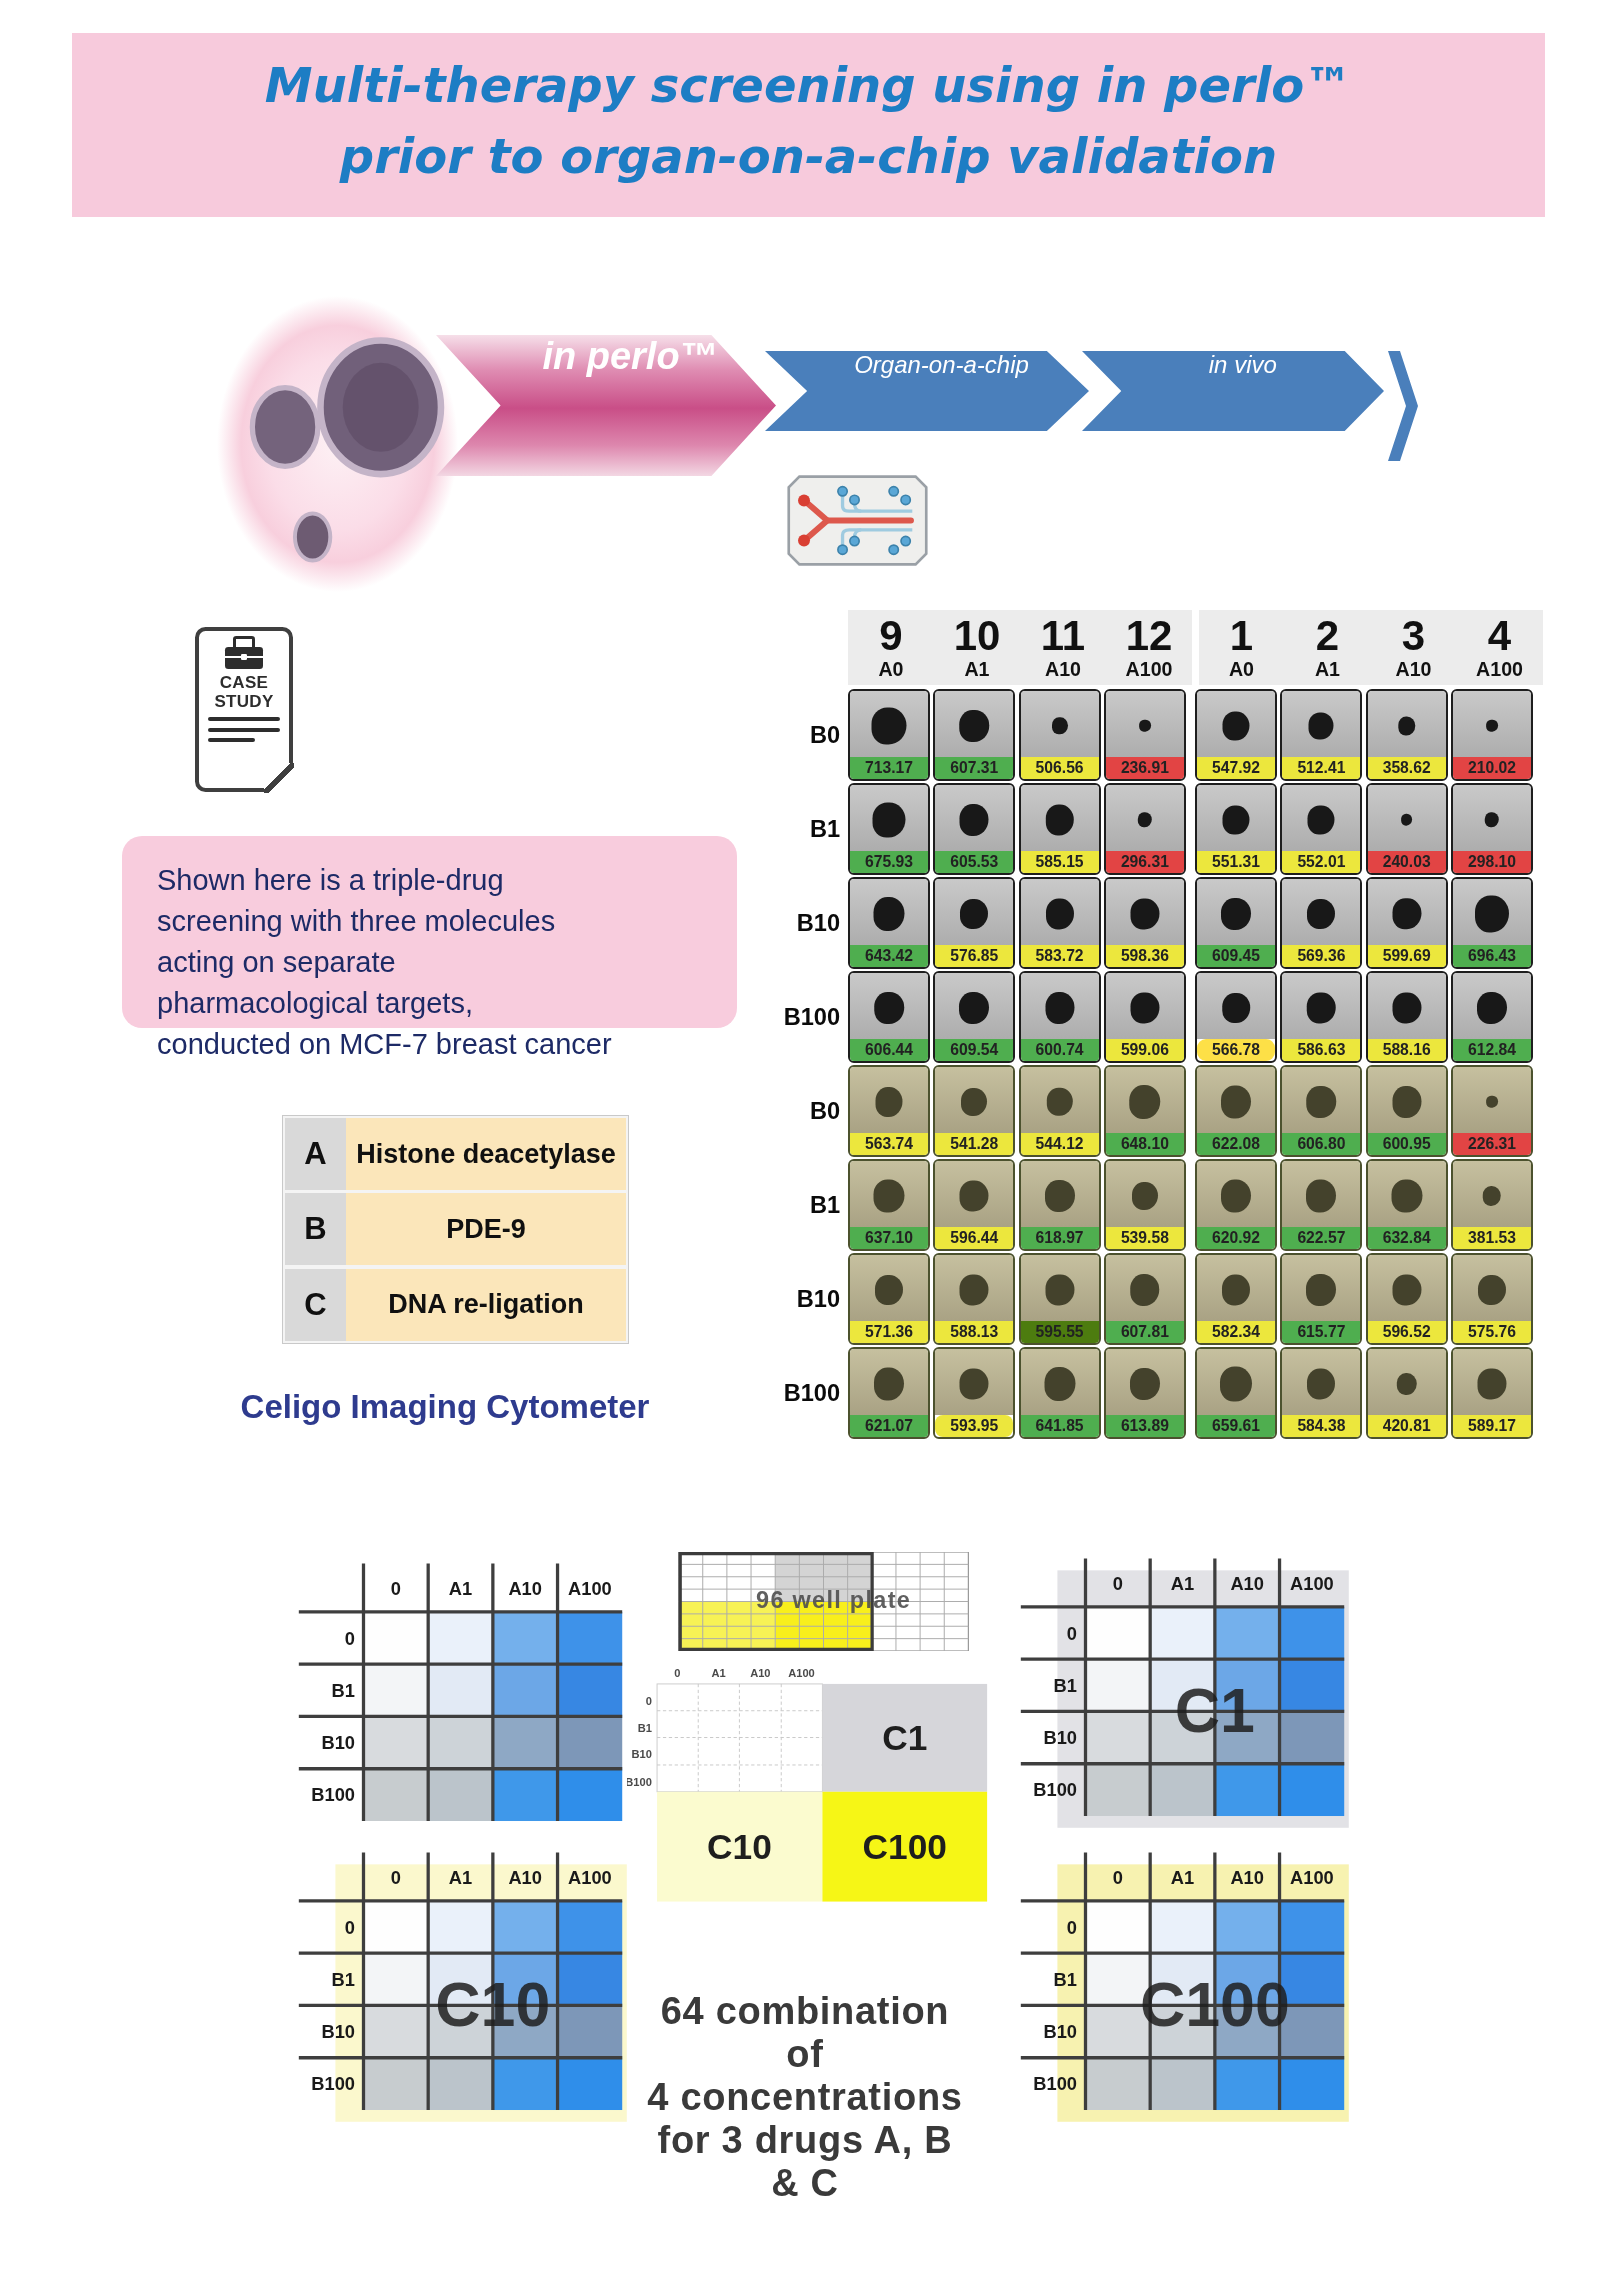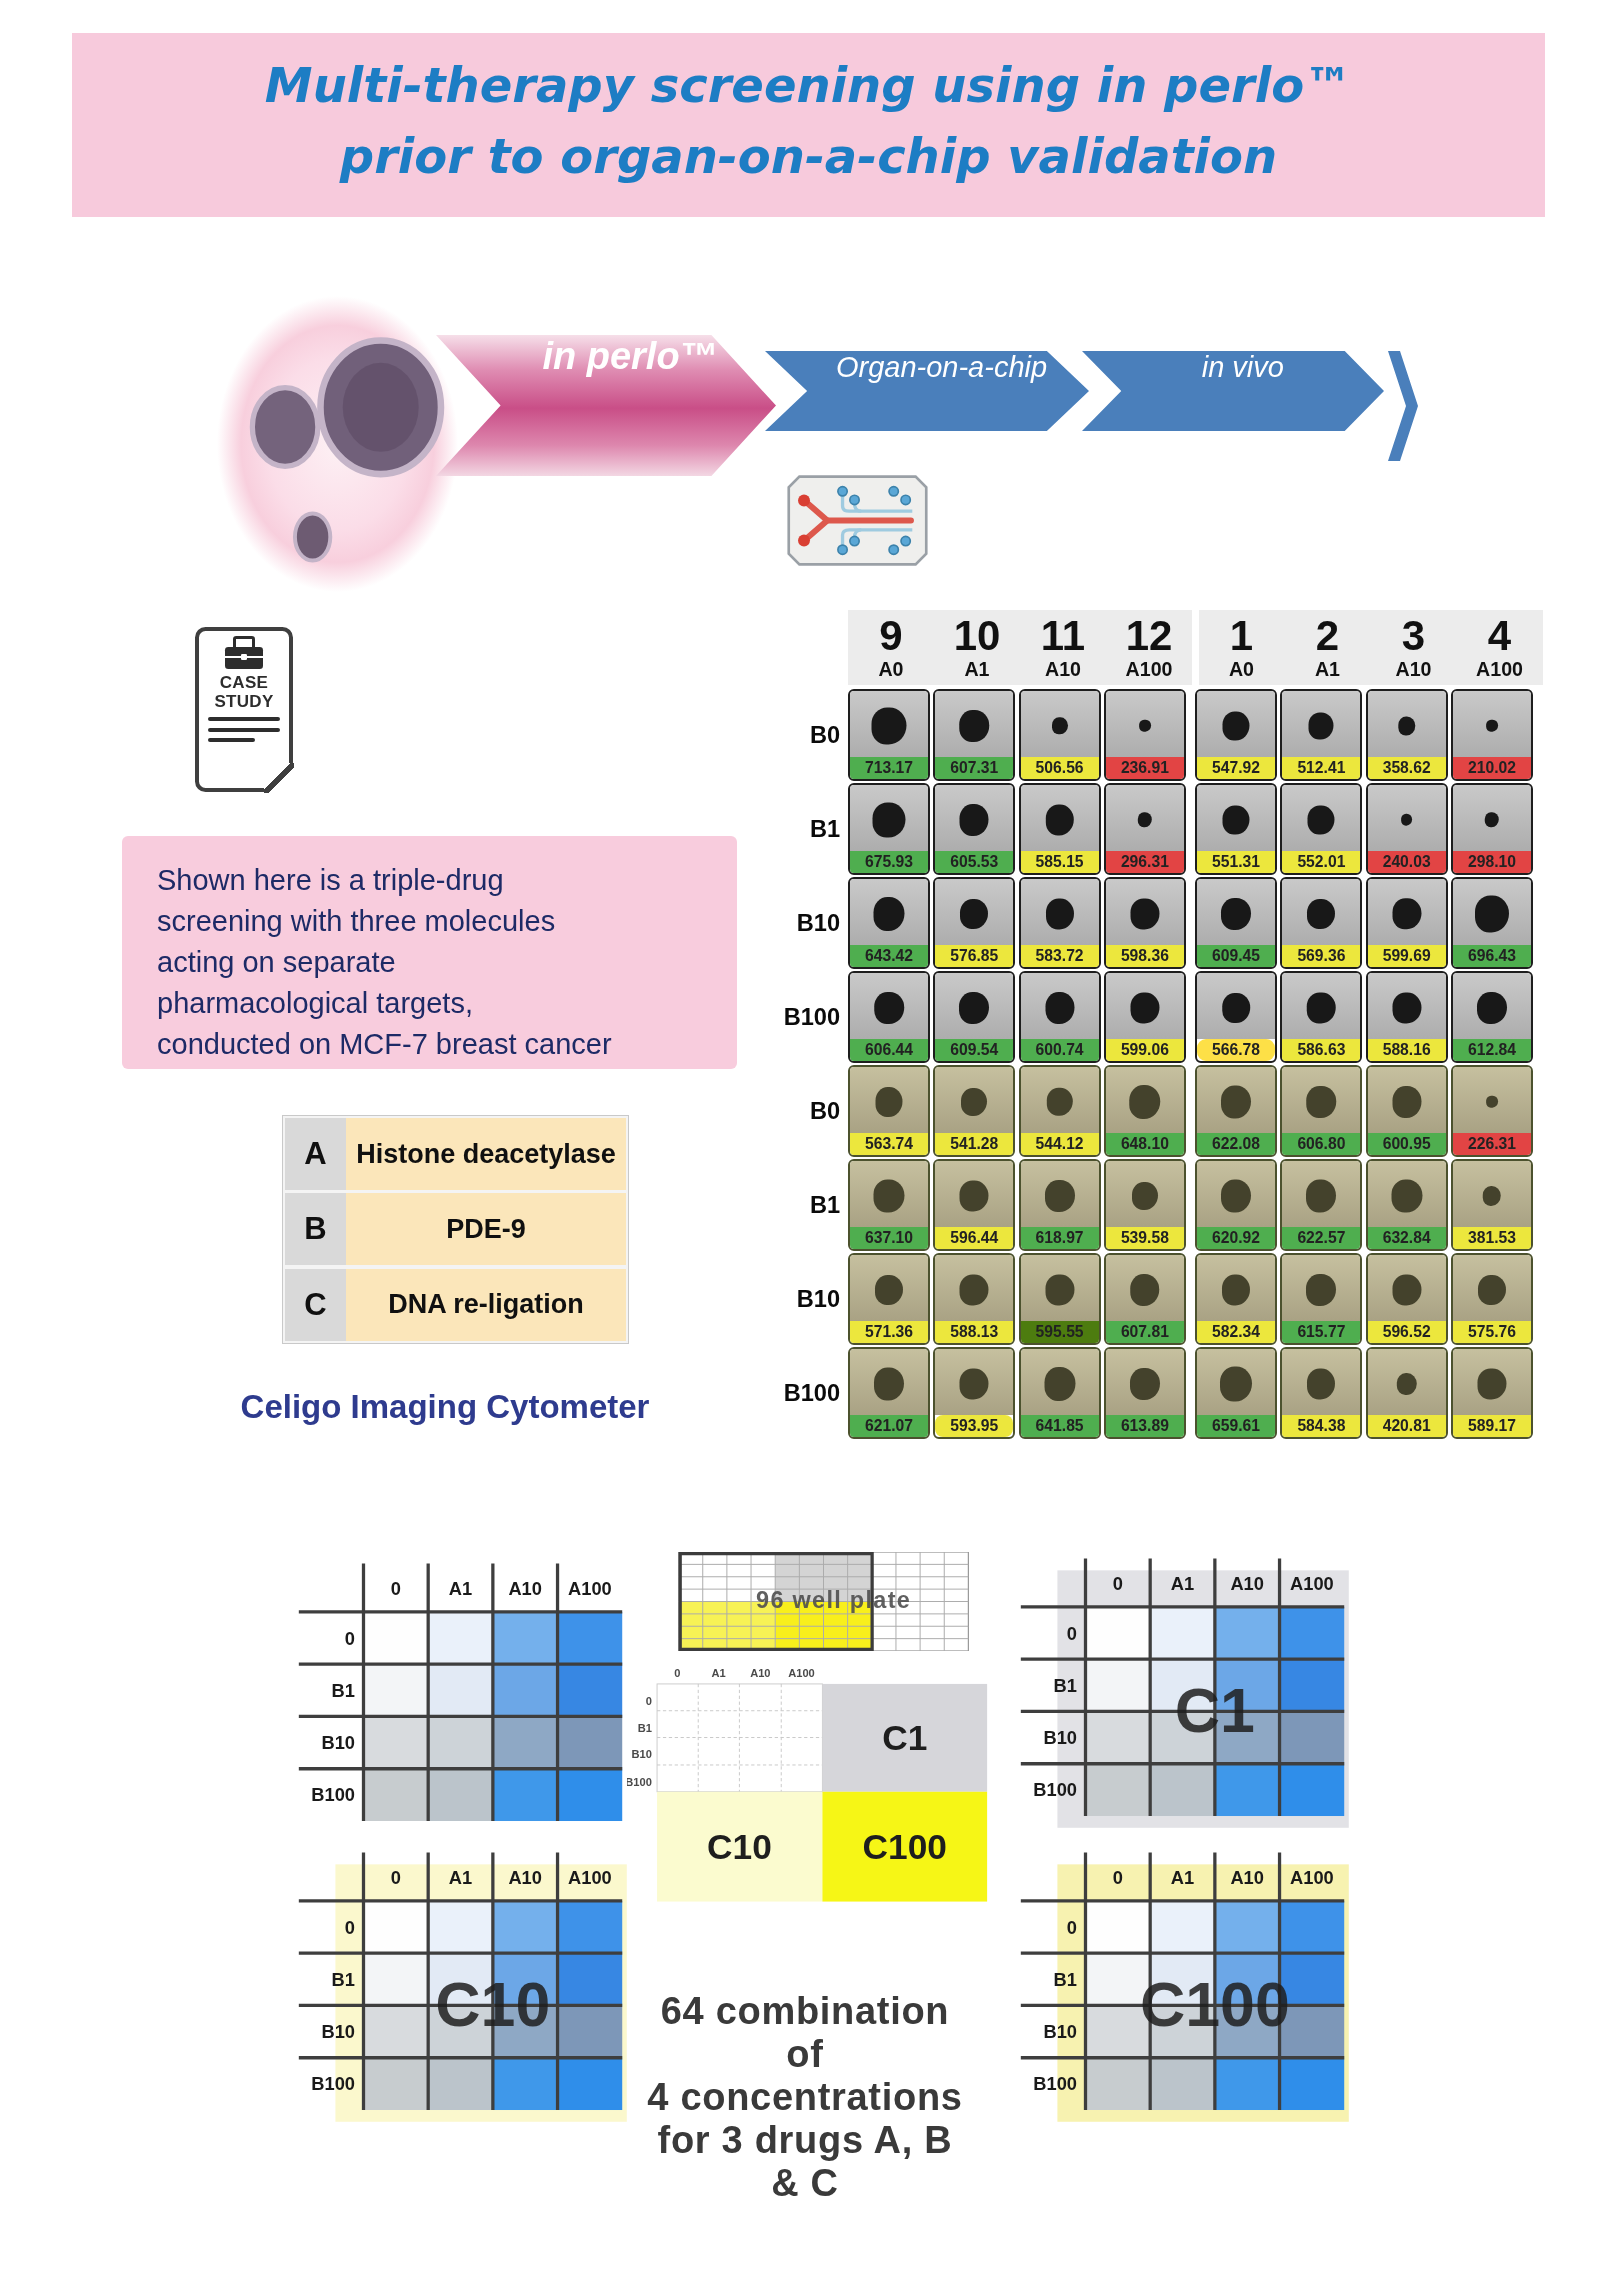--- a/index.html
+++ b/index.html
@@ -12,21 +12,21 @@
   .title-line.first{margin-top:17px;}
 
   
   .organoid-circle{position:absolute;left:217px;top:296px;width:241px;height:296px;
     background:radial-gradient(closest-side,#fdf0f4 0%,#fbdde8 58%,#f8cfdd 80%,rgba(248,207,221,0) 100%);}
   .chev{position:absolute;display:flex;justify-content:center;font-style:italic;color:#ffffff;box-sizing:border-box;}
   .chev-pink{left:436px;top:335px;width:340px;height:141px;
     background:linear-gradient(180deg,#f6dfe9 0%,#df8cb2 25%,#c94e87 52%,#dd86ad 78%,#f3d7e3 100%);
     clip-path:polygon(0% 0%,81% 0%,100% 50%,81% 100%,0% 100%,19% 50%);
     font-size:38px;font-weight:700;padding-left:48px;}
-  .chev-blue{background:#4a7fbb;font-size:29px;height:80px;top:351px;
+  .chev-blue{background:#4a7fbb;font-size:24px;height:80px;top:351px;
     clip-path:polygon(0% 0%,87% 0%,100% 50%,87% 100%,0% 100%,13% 50%);}
   .chev-oonc{left:765px;width:324px;padding-left:29px;}
   .chev-vivo{left:1082px;width:302px;padding-left:19.6px;}
   .chev-tail{position:absolute;left:1388px;top:351px;width:30px;height:110px;background:#4a7fbb;
     clip-path:polygon(0% 0%,40% 0%,100% 50%,40% 100%,0% 100%,60% 50%);}
   .chip{position:absolute;left:786px;top:474px;width:143px;height:93px;}
 
   
   .case-icon{position:absolute;left:195px;top:627px;width:98px;height:165px;background:#ffffff;
     border:4.6px solid #3f3f3f;border-radius:10.5px;box-sizing:border-box;}
@@ -35,22 +35,22 @@
   .cs-slit{position:absolute;left:0;top:9.2px;width:100%;height:2px;background:#ffffff;}
   .cs-latch{position:absolute;left:15.7px;top:7.2px;width:6.5px;height:5.9px;background:#ffffff;border-radius:1.3px;}
   .cs-word{font-size:17px;font-weight:800;line-height:19px;color:#2d2d2d;text-align:center;letter-spacing:0.3px;}
   .cs-word.w1{margin-top:3.9px;}
   .cs-line{height:3.9px;background:#2d2d2d;border-radius:2px;margin:6.5px 9.2px 0;}
   .cs-line.short{margin-right:34px;}
   .cs-fold{position:absolute;right:-4.6px;bottom:-4.6px;width:30px;height:30px;
     background:linear-gradient(135deg,#ffffff 0 44%,#3f3f3f 44% 57%,#ffffff 57% 100%);}
 
   
-  .desc-box{position:absolute;left:122px;top:836px;width:615px;height:233px;background:#f8ccdd;
-    border-radius:6px;padding:23.6px 0 0 35px;box-sizing:border-box;}
+  .desc-box{position:absolute;left:122px;top:836px;width:615px;height:192px;background:#f8ccdd;
+    border-radius:20px;padding:23.6px 0 0 35px;box-sizing:border-box;}
   .desc-line{font-size:29px;line-height:41px;color:#1d2a66;}
 
   
   .target-table{position:absolute;left:283px;top:1116px;outline:0.7px solid #c9c9c9;padding:2px;background:#f4f4f4;}
   .tt-row{display:flex;margin-bottom:3.3px;}
   .tt-row:last-child{margin-bottom:0;}
   .tt-key{width:61px;height:72px;background:#d9d9d9;display:flex;align-items:center;justify-content:center;
     font-size:31px;font-weight:700;color:#101010;}
   .tt-val{width:280px;height:72px;background:#fbe6ba;display:flex;align-items:center;justify-content:center;
     font-size:27px;font-weight:700;color:#101010;}

